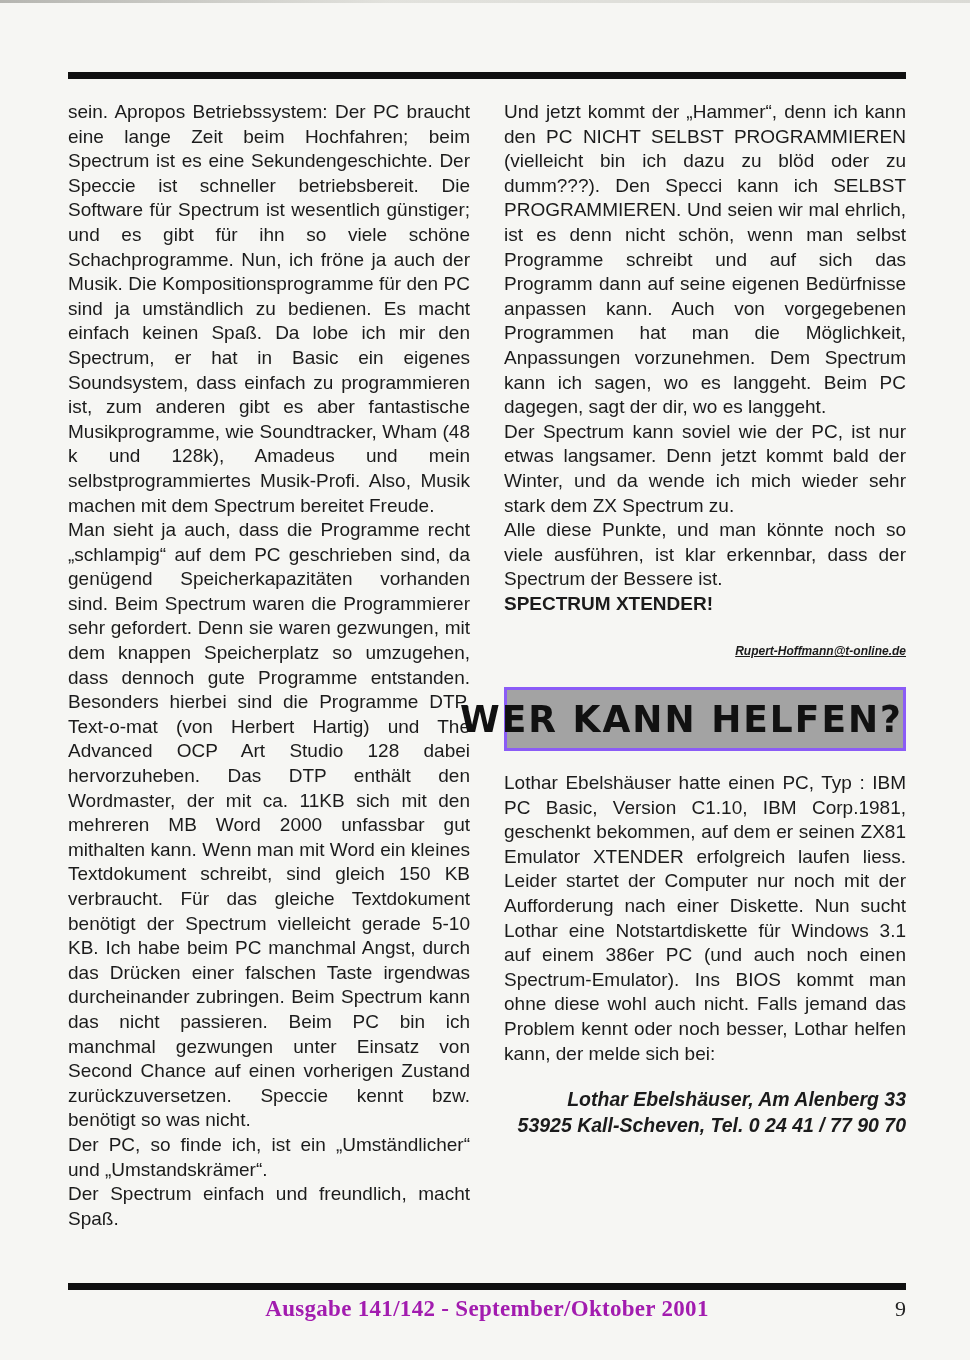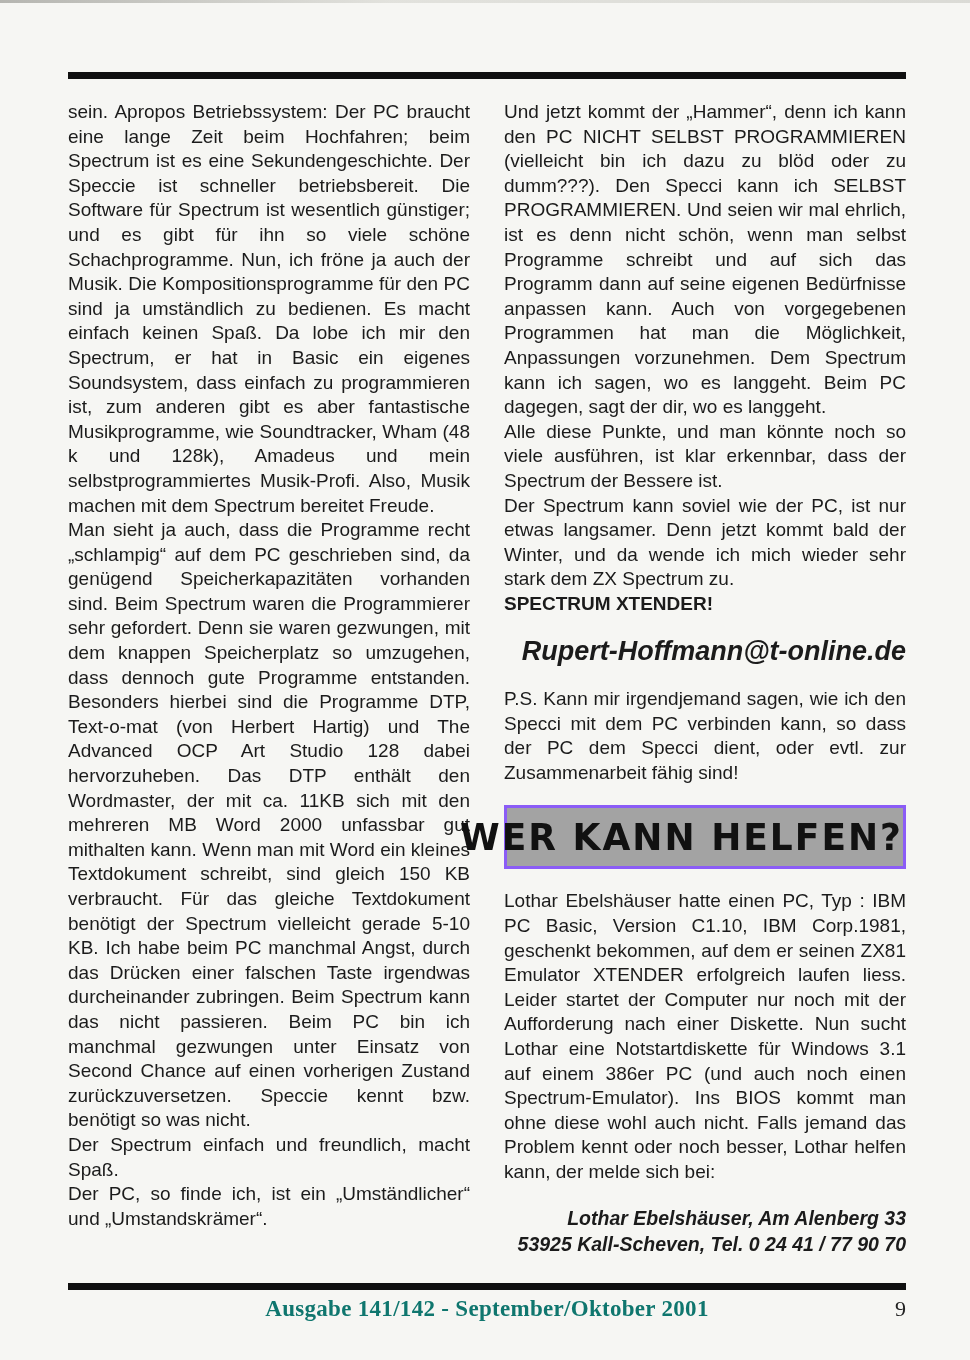--- a/index.html
+++ b/index.html
@@ -46,22 +46,23 @@
     line-height: 24.6px;
     text-align: justify;
   }
   .col p { margin: 0; }
 
   .bold { font-weight: bold; }
   .sig {
     font-weight: bold;
     font-style: italic;
     text-align: right;
-    font-size: 27px;
+    font-size: 12px;
     margin: 23px 0 23px 0 !important;
+    text-decoration: underline;
   }
   .ps { margin-bottom: 20px !important; }
 
   .help-box {
     border: 3px solid #8b5cf6;
     background: #a3a3a3;
     height: 58px;
     display: flex;
     align-items: center;
     justify-content: flex-end;
@@ -92,21 +93,21 @@
     top: 1296px;
     width: 838px;
     font-family: "Liberation Serif", serif;
   }
   .footer .issue {
     display: block;
     text-align: center;
     font-weight: bold;
     font-size: 23px;
     letter-spacing: .3px;
-    color: #0f766e;
+    color: #a21caf;
   }
   .footer .pagenum {
     position: absolute;
     right: 0;
     top: 0;
     font-size: 22px;
     color: #222;
   }
 </style>
 </head>
@@ -116,31 +117,30 @@
 
   <div class="scan-edge"></div>
 
   <div class="rule top"></div>
 
   <div class="columns">
 
     <div class="col">
       <p>sein. Apropos Betriebssystem: Der PC braucht eine lange Zeit beim Hochfahren; beim Spectrum ist es eine Sekundengeschichte. Der Speccie ist schneller betriebsbereit. Die Software für Spectrum ist wesentlich günstiger; und es gibt für ihn so viele schöne Schachprogramme. Nun, ich fröne ja auch der Musik. Die Kompositionsprogramme für den PC sind ja umständlich zu bedienen. Es macht einfach keinen Spaß. Da lobe ich mir den Spectrum, er hat in Basic ein eigenes Soundsystem, dass einfach zu programmieren ist, zum anderen gibt es aber fantastische Musikprogramme, wie Soundtracker, Wham (48 k und 128k), Amadeus und mein selbstprogrammiertes Musik-Profi. Also, Musik machen mit dem Spectrum bereitet Freude.</p>
       <p>Man sieht ja auch, dass die Programme recht „schlampig“ auf dem PC geschrieben sind, da genügend Speicherkapazitäten vorhanden sind. Beim Spectrum waren die Programmierer sehr gefordert. Denn sie waren gezwungen, mit dem knappen Speicherplatz so umzugehen, dass dennoch gute Programme entstanden. Besonders hierbei sind die Programme DTP, Text-o-mat (von Herbert Hartig) und The Advanced OCP Art Studio 128 dabei hervorzuheben. Das DTP enthält den Wordmaster, der mit ca. 11KB sich mit den mehreren MB Word 2000 unfassbar gut mithalten kann. Wenn man mit Word ein kleines Textdokument schreibt, sind gleich 150 KB verbraucht. Für das gleiche Textdokument benötigt der Spectrum vielleicht gerade 5-10 KB. Ich habe beim PC manchmal Angst, durch das Drücken einer falschen Taste irgendwas durcheinander zubringen. Beim Spectrum kann das nicht passieren. Beim PC bin ich manchmal gezwungen unter Einsatz von Second Chance auf einen vorherigen Zustand zurückzuversetzen. Speccie kennt bzw. benötigt so was nicht.</p>
+      <p>Der PC, so finde ich, ist ein „Umständlicher“ und „Umstandskrämer“.</p>
       <p>Der Spectrum einfach und freundlich, macht Spaß.</p>
-      <p>Der PC, so finde ich, ist ein „Umständlicher“ und „Umstandskrämer“.</p>
     </div>
 
     <div class="col">
       <p>Und jetzt kommt der „Hammer“, denn ich kann den PC NICHT SELBST PROGRAMMIEREN (vielleicht bin ich dazu zu blöd oder zu dumm???). Den Specci kann ich SELBST PROGRAMMIEREN. Und seien wir mal ehrlich, ist es denn nicht schön, wenn man selbst Programme schreibt und auf sich das Programm dann auf seine eigenen Bedürfnisse anpassen kann. Auch von vorgegebenen Programmen hat man die Möglichkeit, Anpassungen vorzunehmen. Dem Spectrum kann ich sagen, wo es langgeht. Beim PC dagegen, sagt der dir, wo es langgeht.</p>
+      <p>Der Spectrum kann soviel wie der PC, ist nur etwas langsamer. Denn jetzt kommt bald der Winter, und da wende ich mich wieder sehr stark dem ZX Spectrum zu.</p>
       <p>Alle diese Punkte, und man könnte noch so viele ausführen, ist klar erkennbar, dass der Spectrum der Bessere ist.</p>
-      <p>Der Spectrum kann soviel wie der PC, ist nur etwas langsamer. Denn jetzt kommt bald der Winter, und da wende ich mich wieder sehr stark dem ZX Spectrum zu.</p>
       <p class="bold">SPECTRUM XTENDER!</p>
       <p class="sig">Rupert-Hoffmann@t-online.de</p>
-      <p class="ps">P.S. Kann mir irgendjemand sagen, wie ich den Specci mit dem PC verbinden kann, so dass der PC dem Specci dient, oder evtl. zur Zusammenarbeit fähig sind!</p>
 
       <div class="help-box">
         <span>WER KANN HELFEN?</span>
       </div>
 
       <p>Lothar Ebelshäuser hatte einen PC, Typ : IBM PC Basic, Version C1.10, IBM Corp.1981, geschenkt bekommen, auf dem er seinen ZX81 Emulator XTENDER erfolgreich laufen liess. Leider startet der Computer nur noch mit der Aufforderung nach einer Diskette. Nun sucht Lothar eine Notstartdiskette für Windows 3.1 auf einem 386er PC (und auch noch einen Spectrum-Emulator). Ins BIOS kommt man ohne diese wohl auch nicht. Falls jemand das Problem kennt oder noch besser, Lothar helfen kann, der melde sich bei:</p>
 
       <div class="contact">
         <div>Lothar Ebelshäuser, Am Alenberg 33</div>
         <div>53925 Kall-Scheven, Tel. 0 24 41 / 77 90 70</div>

